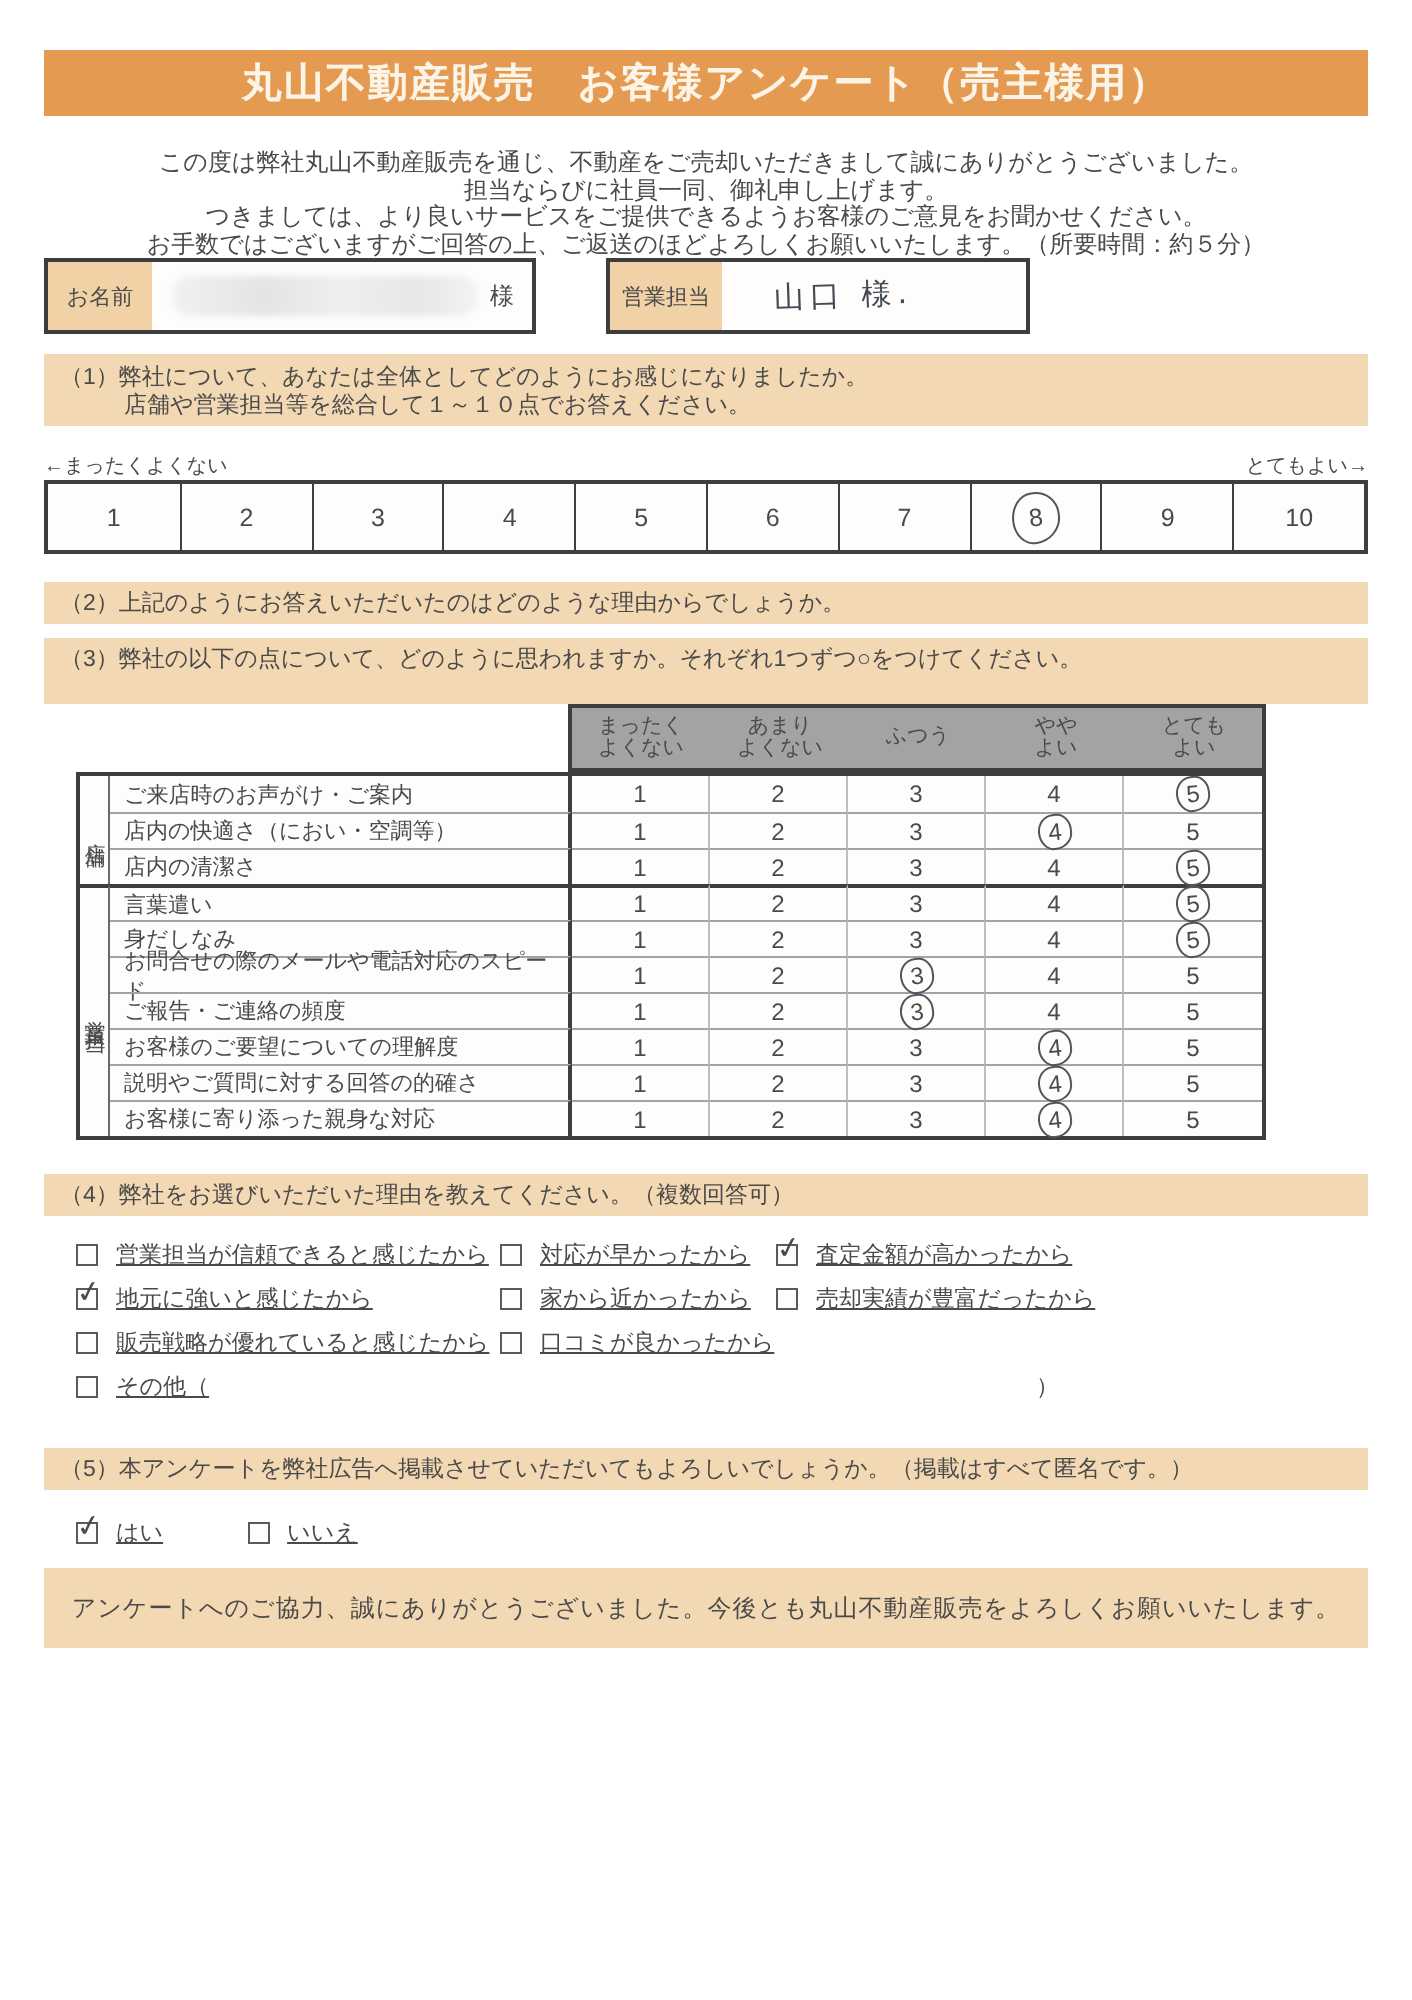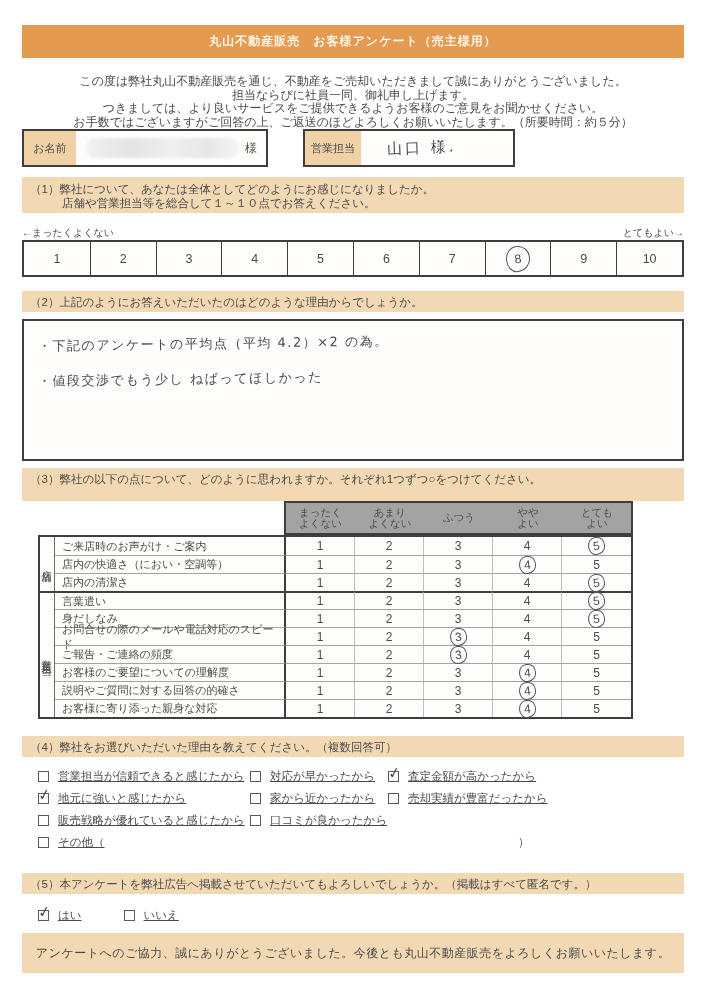--- a/index.html
+++ b/index.html
@@ -18,21 +18,21 @@
     font-family:"Liberation Sans","DejaVu Sans",sans-serif;
     color:var(--ink);
   }
   .content{margin:0 22px;}
 
   
   .title-bar{
     margin-top:25px;height:33px;background:var(--orange);
     display:flex;align-items:center;justify-content:center;
   }
-  .title-bar span{color:#fcf4e6;font-size:12px;letter-spacing:1px;font-weight:600;}
+  .title-bar span{color:#fcf4e6;font-size:20px;letter-spacing:1px;font-weight:600;}
 
   
   .intro{margin-top:17px;text-align:center;font-size:12px;line-height:13.5px;color:#4a4a4a;}
 
   
   .name-row{display:flex;align-items:stretch;height:38px;}
   .field-box{border:2px solid #3e3e3e;display:flex;align-items:stretch;background:#fefdfb;}
   .field-box .label-cell{
     width:52px;background:var(--peach-label);display:flex;align-items:center;justify-content:center;
     font-size:11px;color:#4a4a4a;flex:0 0 auto;
@@ -209,24 +209,20 @@
         <span>9</span>
       </div>
       <div class="scale-cell">
         <span>10</span>
       </div>
     </div>
 
   <div class="banner q2-banner">
     <span>（2）上記のようにお答えいただいたのはどのような理由からでしょうか。</span>
   </div>
-  <div class="answer-box">
-    <div class="answer-line handwriting">・下記のアンケートの平均点（平均 4.2）×2 の為。</div>
-    <div class="answer-line handwriting">・値段交渉でもう少し ねばってほしかった</div>
-  </div>
 
   <div class="banner q3-banner">
     <span>（3）弊社の以下の点について、どのように思われますか。それぞれ1つずつ○をつけてください。</span>
   </div>
   <div class="q3-header" id="q3-header">
       <div class="hcell">まったく
 よくない</div>
       <div class="hcell">あまり
 よくない</div>
       <div class="hcell">ふつう</div>

